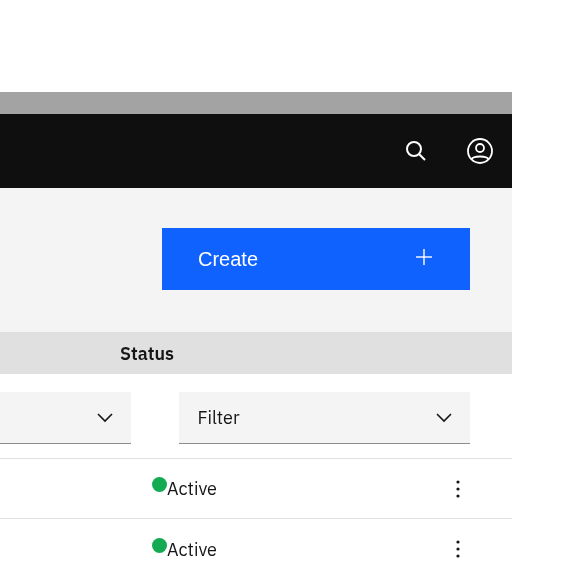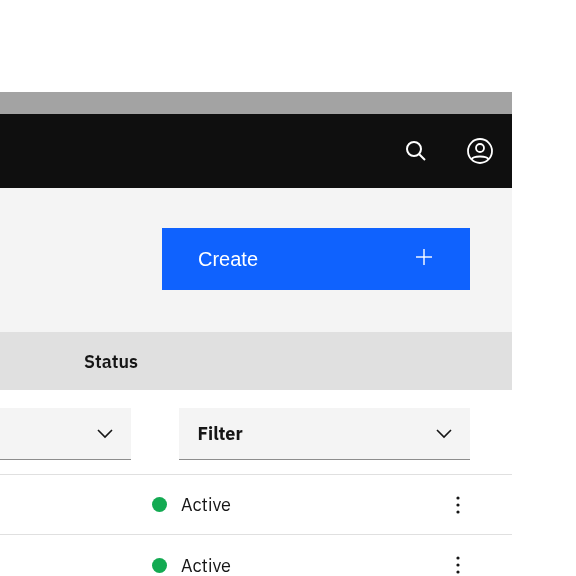--- a/index.html
+++ b/index.html
@@ -61,35 +61,34 @@
       display: flex;
       align-items: center;
       justify-content: space-between;
       padding: 0 36px;
       font-size: 20px;
       font-weight: 400;
       cursor: pointer;
     }
     .status-header {
       background: #e0e0e0;
-      height: 58px;
-      display: flex;
-      align-items: center;
-      padding-left: 84px;
+      height: 42px;
+      display: flex;
+      align-items: center;
+      padding-left: 120px;
       font-size: 18px;
       font-weight: 600;
       color: #161616;
     }
     .filters-row {
       display: flex;
       gap: 24px;
       padding: 18px 42px 14px 0;
       align-items: center;
       background: #fff;
-      font-weight: bold;
     }
     .filter-box {
       background: #f4f4f4;
       border-bottom: 1.5px solid #8d8d8d;
       height: 52px;
       display: flex;
       align-items: center;
       justify-content: space-between;
       padding: 0 18px;
       font-size: 18px;
@@ -108,21 +107,21 @@
     .data-row {
       height: 61px;
       border-bottom: 1px solid #e0e0e0;
       display: flex;
       align-items: center;
       padding-left: 152px;
       padding-right: 42px;
       justify-content: space-between;
     }
     .data-row:first-child { border-top: 1px solid #e0e0e0; }
-    .status-cell { display: flex; align-items: center; gap: 14px; font-size: 18px; color: #161616; }
+    .status-cell { display: flex; align-items: flex-start; font-size: 18px; color: #161616; }
     .status-dot {
       width: 15px;
       height: 15px;
       border-radius: 50%;
       background: #13aa52;
     }
     .status-green { background: #13aa52; }
     .overflow { display: flex; align-items: center; justify-content: center; width: 24px; }
   </style>
 </head>

